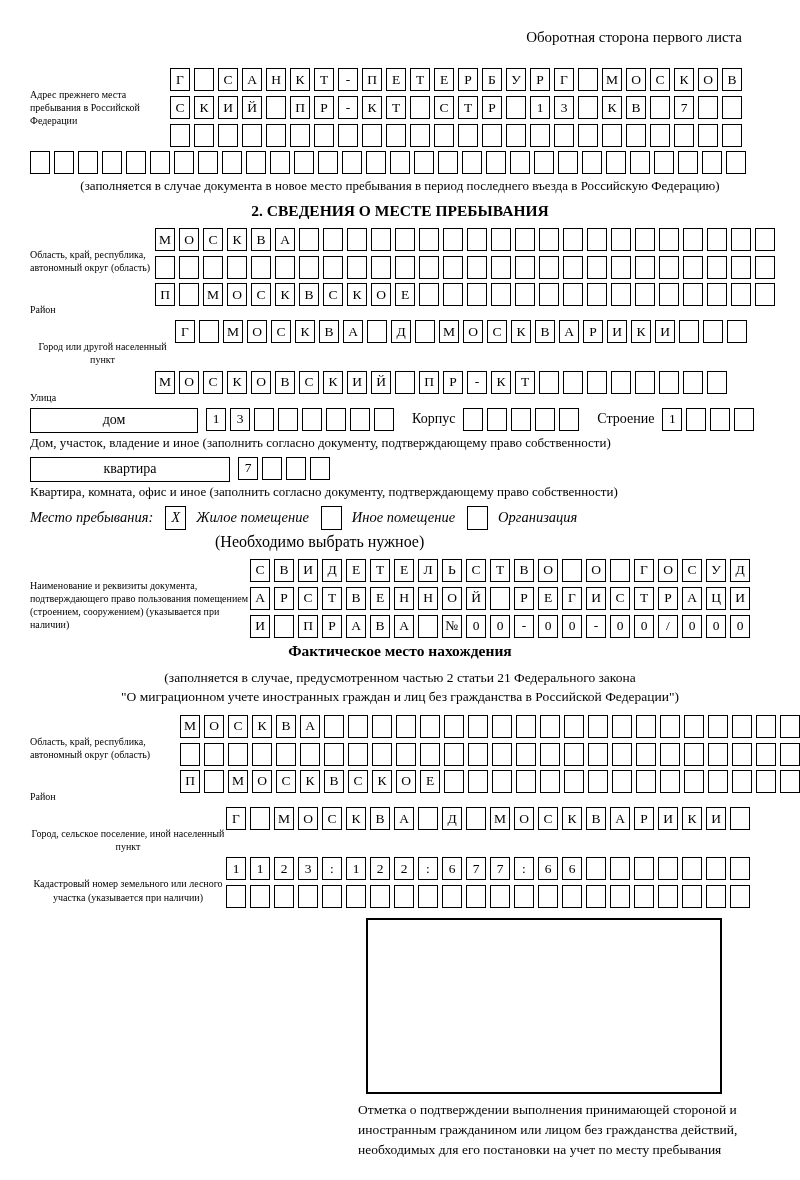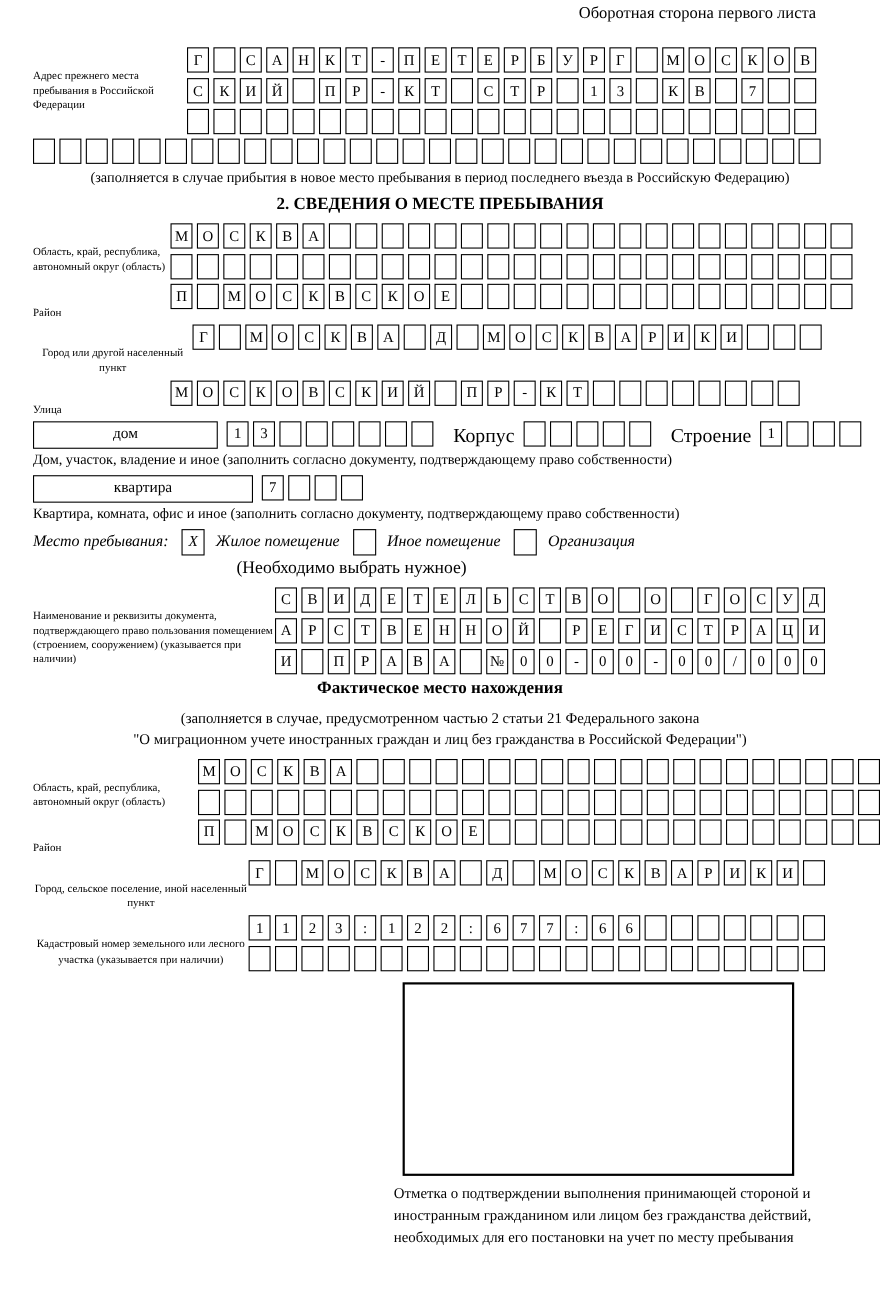--- a/index.html
+++ b/index.html
@@ -1,38 +1,38 @@
 <!DOCTYPE html>
 <html lang="ru"><head>
 <meta charset="utf-8">
 <style>
   html,body{margin:0;padding:0;background:#fff;color:#000;}
   body{font-family:"Liberation Serif", serif; width:800px;}
-  .page{width:800px; height:1180px; box-sizing:border-box; padding:4px 0 0 0; position:relative; overflow:hidden;}
+  .page{width:800px; height:1180px; box-sizing:border-box; padding:29px 0 0 0; position:relative; overflow:hidden;}
 
   .header-note{ text-align:right; padding-right:58px; font-size:15px; margin-bottom:22px;}
 
   .field{ display:flex; align-items:flex-start; margin-left:30px; margin-bottom:4px;}
   .flabel{ font-size:10px; line-height:1.32; flex-shrink:0;margin-top:20px; }
   .w140{width:140px;} .w125{width:125px;} .w145{width:145px;text-align:center;} .w220{width:220px;}
   .w150{width:150px;} .w196{width:196px;text-align:center;}
 
   .cellrows{ display:flex; flex-direction:column; gap:5px; }
   .cells{ display:flex; }
   .cell{ box-sizing:border-box; width:20px; height:23px; border:1.5px solid #000; margin-right:4px;
          display:flex; align-items:center; justify-content:center; font-size:13.5px; background:#fff;}
 
   .smallnote{ text-align:center; font-size:13px; margin:4px 10px 6px 10px;}
   .sec-title{ text-align:center; font-weight:bold; font-size:15.5px; margin:8px 0 8px 0;}
 
   .houserow{ display:flex; align-items:flex-start; margin-left:30px; margin-bottom:2px; }
   .longbox{ box-sizing:border-box; border:1.5px solid #000; height:25px; display:flex;
             align-items:center; justify-content:center; font-size:14px; margin-right:8px;}
   .dom-box{width:168px;} .kv-box{width:200px;}
-  .inline-label{ font-size:18px; margin:3px 8px 0 14px;}
+  .inline-label{ font-size:14px; margin:3px 8px 0 14px;}
   .caption{ font-size:13px; margin:2px 0 6px 30px;}
 
   .placerow{ display:flex; align-items:center; margin-left:30px; margin-top:4px; font-size:14.5px;font-style:italic;}
   .checkbox{ box-sizing:border-box; width:21px; height:24px; border:1.5px solid #000; display:flex;
              align-items:center; justify-content:center; font-size:14px; margin:0 10px 0 12px;}
   .hint{ font-size:16px; margin:3px 0 8px 215px;}
 
   .center-note{ text-align:center; font-size:13.5px; line-height:1.45; margin:0 40px;}
 
   .stamp-box{ box-sizing:border-box; border:2px solid #000; width:356px; height:176px; margin:10px 0 6px 366px;}
@@ -155,21 +155,21 @@
         <span class="cell"></span>
         <span class="cell"></span>
         <span class="cell"></span>
         <span class="cell"></span>
         <span class="cell"></span>
         <span class="cell"></span>
         <span class="cell"></span>
         <span class="cell"></span>
       </div>
   </div>
-  <div class="smallnote">(заполняется в случае прибытия в новое место пребывания в период последнего въезда в Российскую Федерацию)</div>
+  <div class="smallnote">(заполняется в случае документа в новое место пребывания в период последнего въезда в Российскую Федерацию)</div>
 
   <div class="sec-title">2. СВЕДЕНИЯ О МЕСТЕ ПРЕБЫВАНИЯ</div>
 
   <div class="field">
     <div class="flabel w125">Область, край, республика, автономный округ (область)</div>
     <div class="cellrows">
       <div class="cells">
           <span class="cell">М</span>
           <span class="cell">О</span>
           <span class="cell">С</span>

